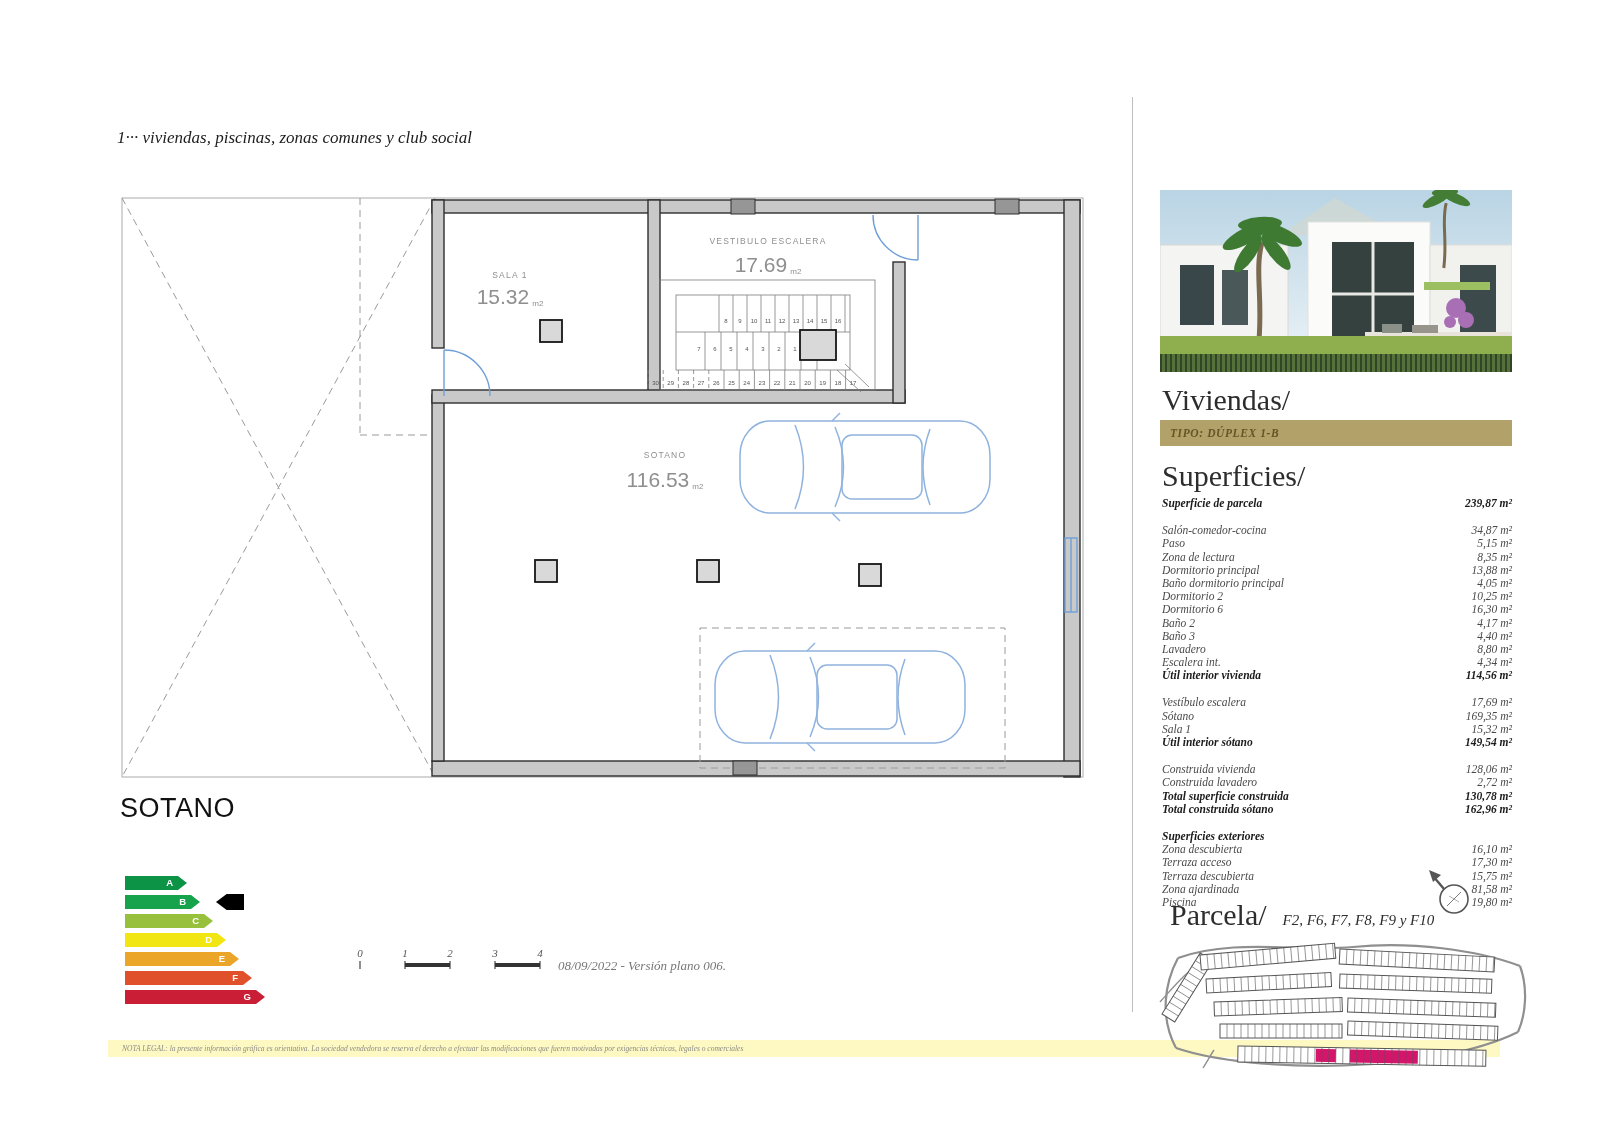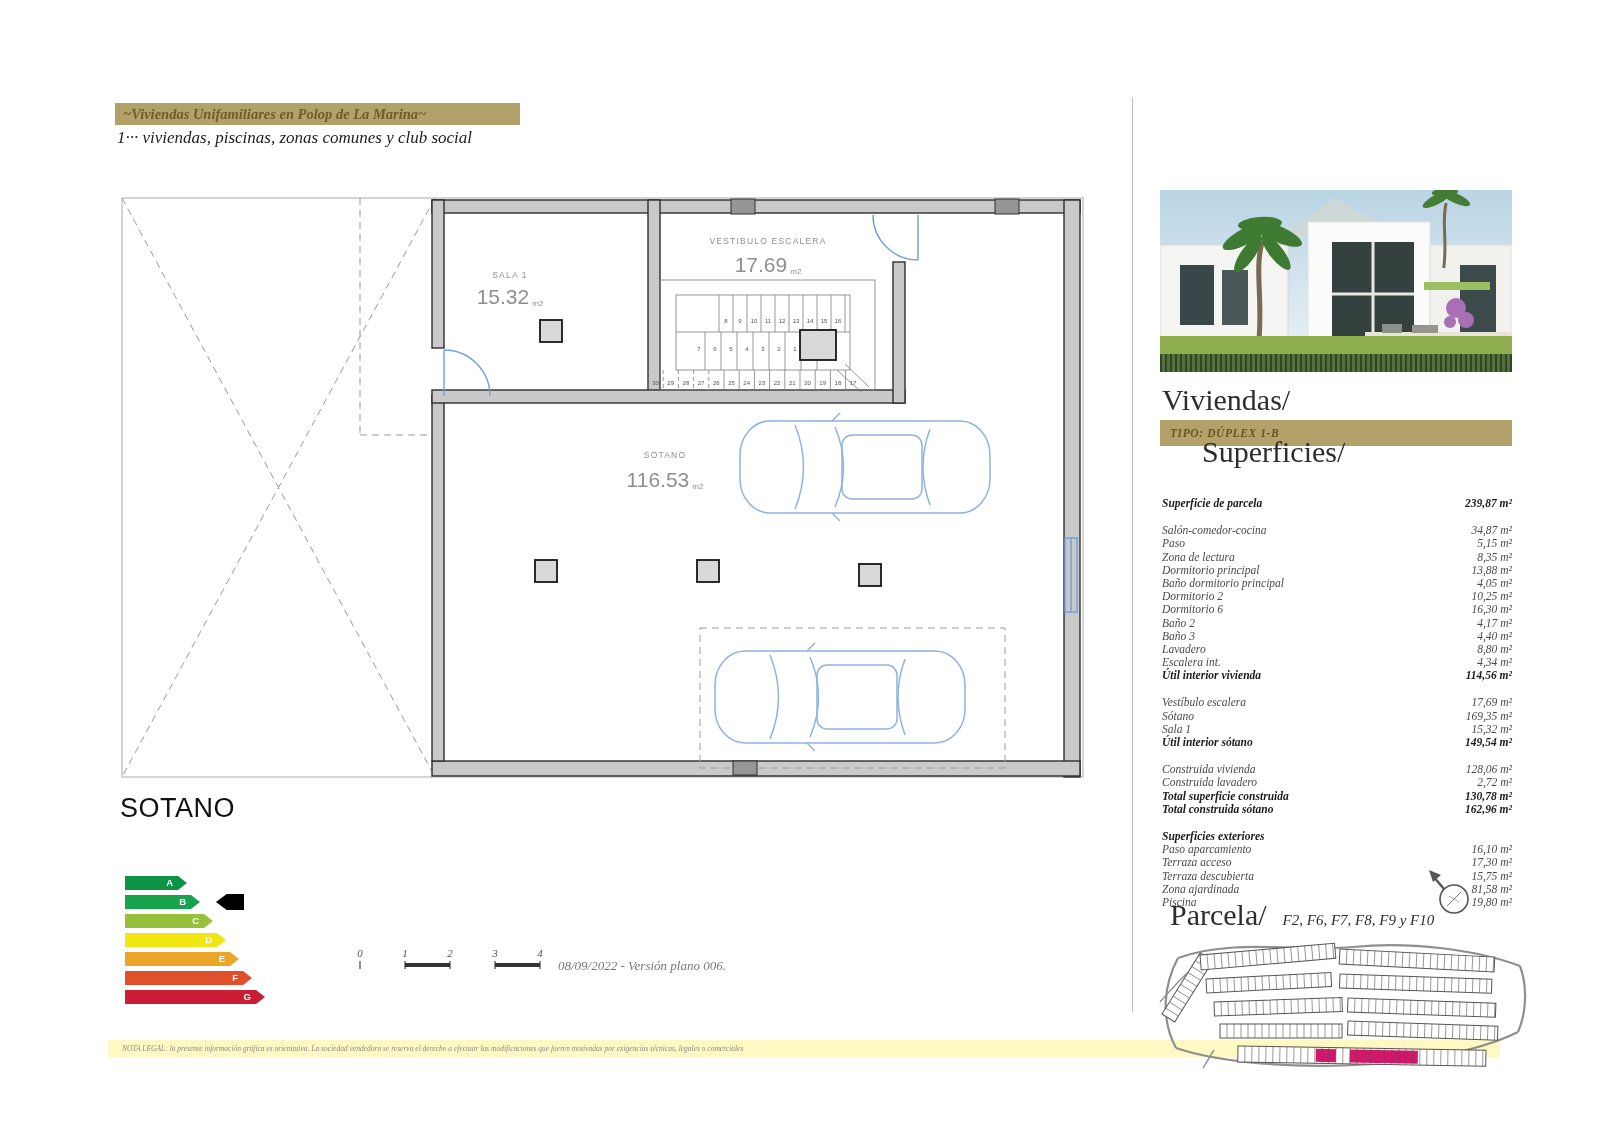--- a/index.html
+++ b/index.html
@@ -52,23 +52,20 @@
   .parcela .big{font:30px "Liberation Serif",serif;color:#2d2d2d;}
   .parcela .small{font:italic 15px "Liberation Serif",serif;color:#2d2d2d;margin-left:16px;}
   .compass{position:absolute;left:1428px;top:868px;}
   #sitemap{position:absolute;left:1148px;top:922px;}
 </style>
 </head>
 <body>
 
 <div class="page">
 
-  <div class="hdr-bar">
-    <span>~Viviendas Unifamiliares en Polop de La Marina~</span>
-  </div>
   <div class="hdr-sub">1··· viviendas, piscinas, zonas comunes y club social</div>
 
   <svg id="plan" width="975" height="600" viewBox="0 0 975 600">
 
     <rect x="7" y="6" width="961" height="579" class="thin"></rect>
     <line x1="7" y1="6" x2="320" y2="585" class="dash"></line>
     <line x1="320" y1="6" x2="7" y2="585" class="dash"></line>
     <line x1="245" y1="6" x2="245" y2="243" class="dash"></line>
     <line x1="245" y1="243" x2="317" y2="243" class="dash"></line>
 
@@ -304,21 +301,21 @@
     <rect x="222" y="134" width="20" height="9" fill="#8a8f88"></rect>
       <rect x="252" y="135" width="26" height="8" fill="#97948c"></rect>
     <rect x="0" y="146" width="352" height="22" fill="#8fae4e"></rect>
     <rect x="0" y="164" width="352" height="18" fill="url(#fence)"></rect>
   </svg>
 
   <div class="sb-h" style="top:383px;">Viviendas/</div>
   <div class="tipo-bar">
     <span>TIPO: DÚPLEX 1-B</span>
   </div>
-  <div class="sb-h" style="top:435px;margin-left:40px;">Superficies/</div>
+  <div class="sb-h" style="top:459px;">Superficies/</div>
 
   <div class="stable">
       <div class="srow bold">
         <span>Superficie de parcela</span>
         <span>239,87 m²</span>
       </div>
       <div class="srow gap">
         <span>Salón-comedor-cocina</span>
         <span>34,87 m²</span>
       </div>
@@ -396,21 +393,21 @@
       </div>
       <div class="srow bold">
         <span>Total construida sótano</span>
         <span>162,96 m²</span>
       </div>
       <div class="srow bold gap">
         <span>Superficies exteriores</span>
         <span></span>
       </div>
       <div class="srow">
-        <span>Paso aparcamiento</span>
+        <span>Zona descubierta</span>
         <span>16,10 m²</span>
       </div>
       <div class="srow">
         <span>Terraza acceso</span>
         <span>17,30 m²</span>
       </div>
       <div class="srow">
         <span>Terraza descubierta</span>
         <span>15,75 m²</span>
       </div>

